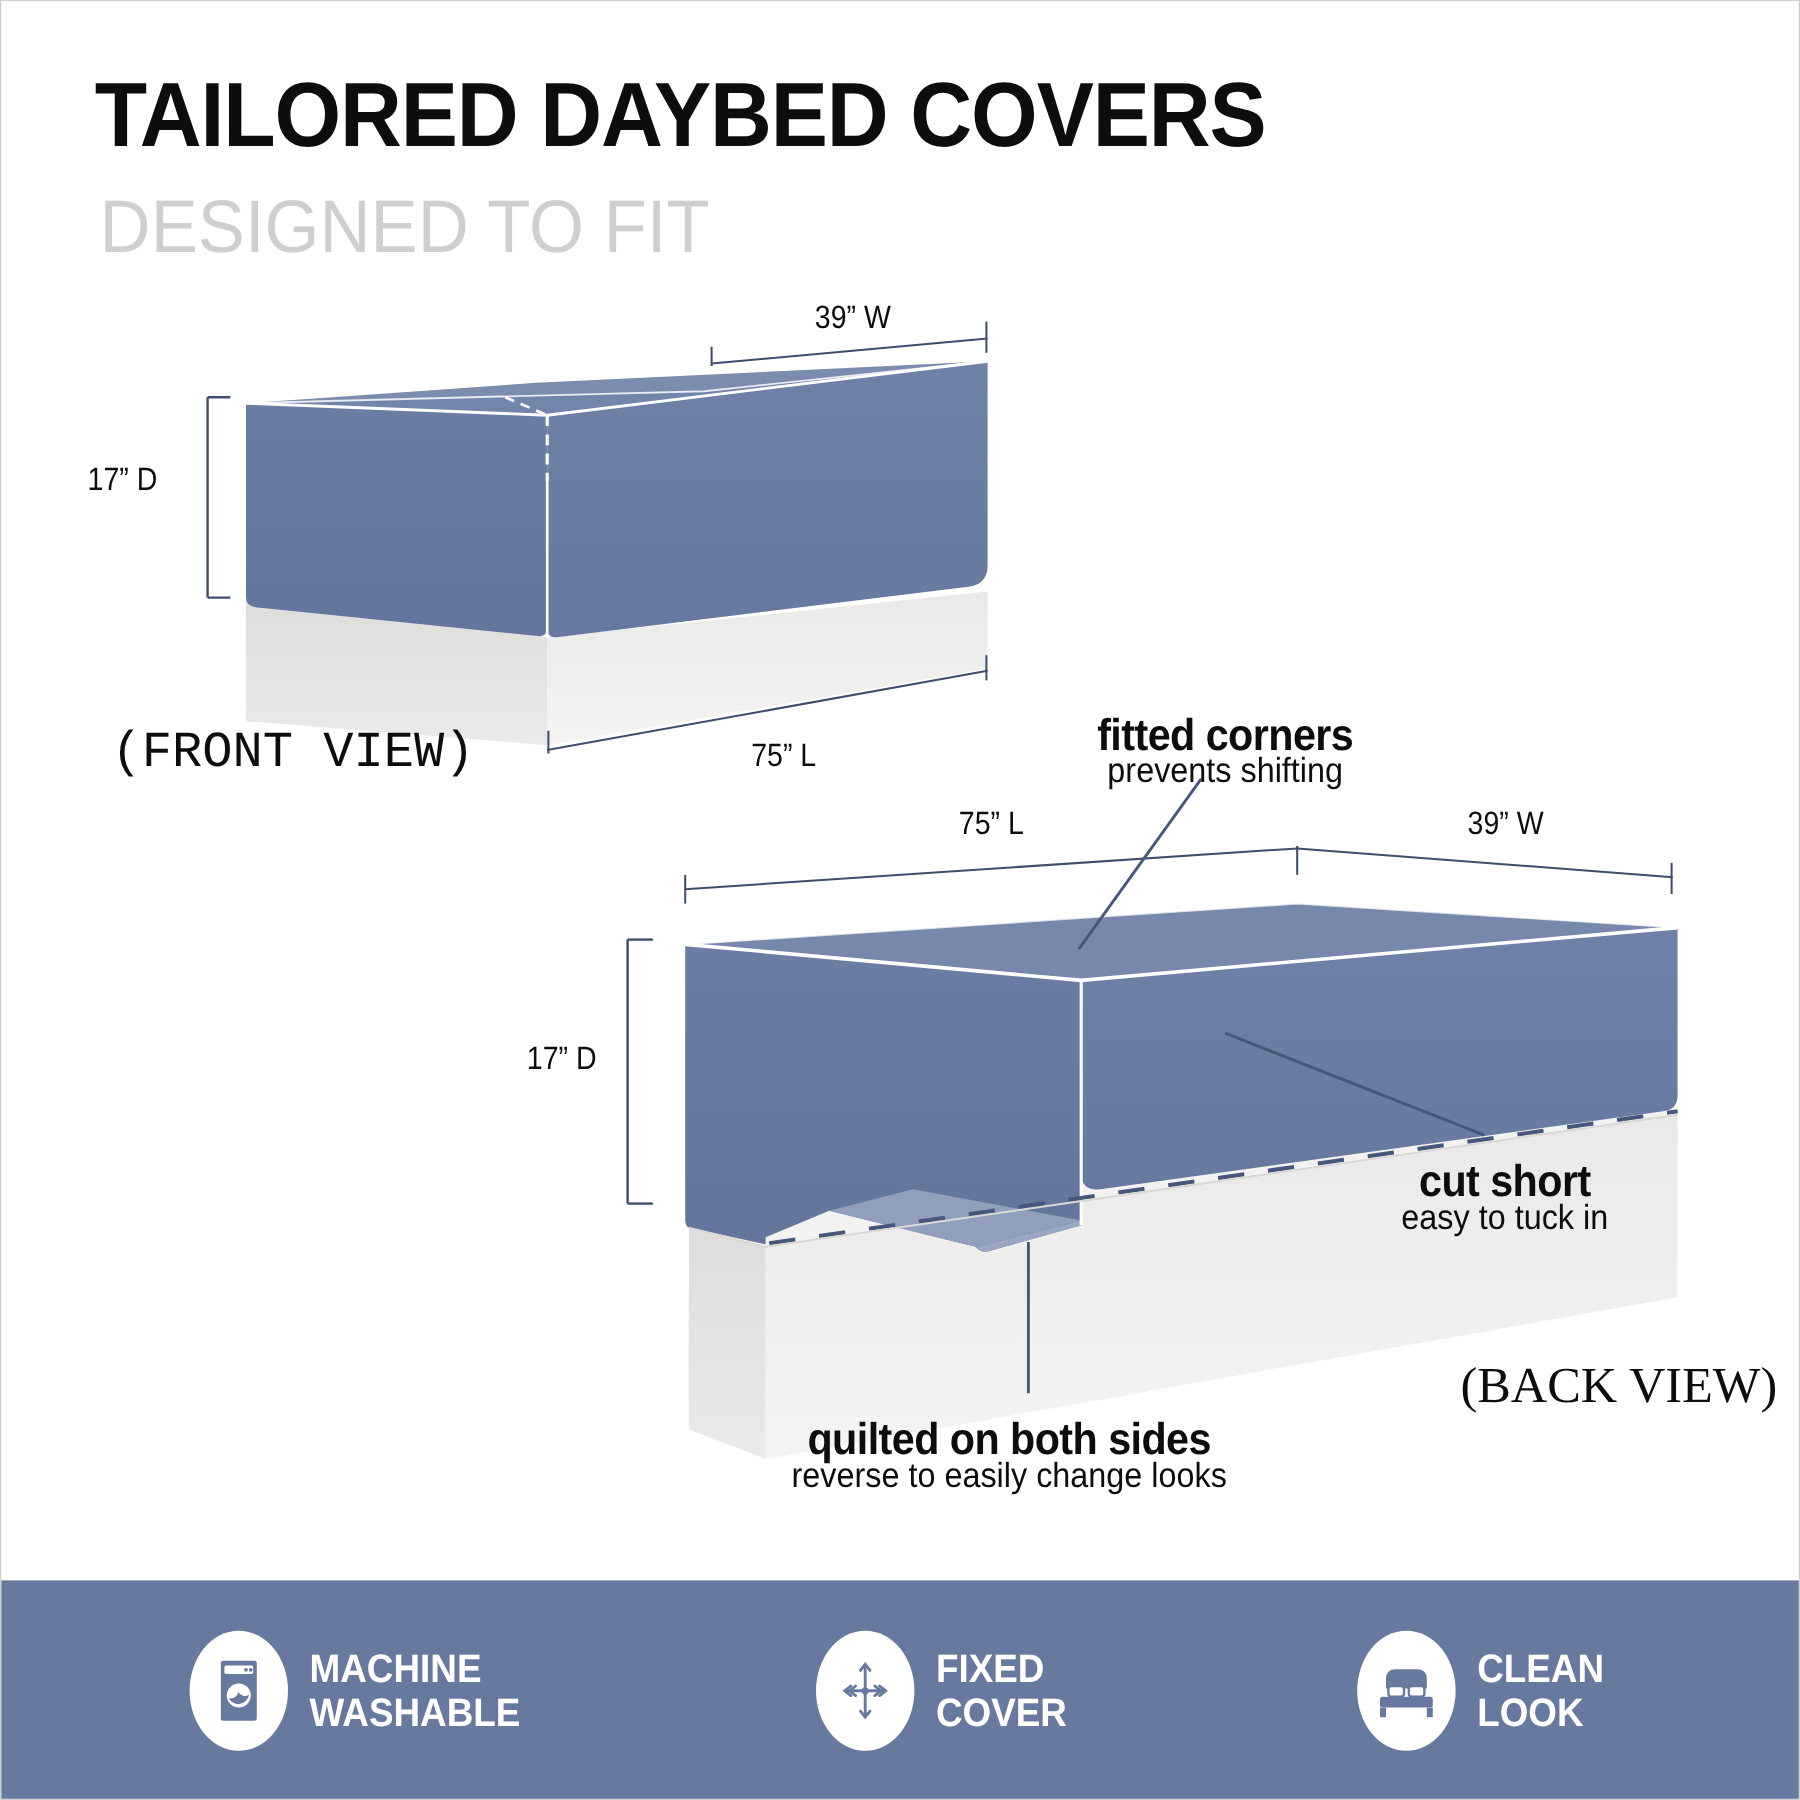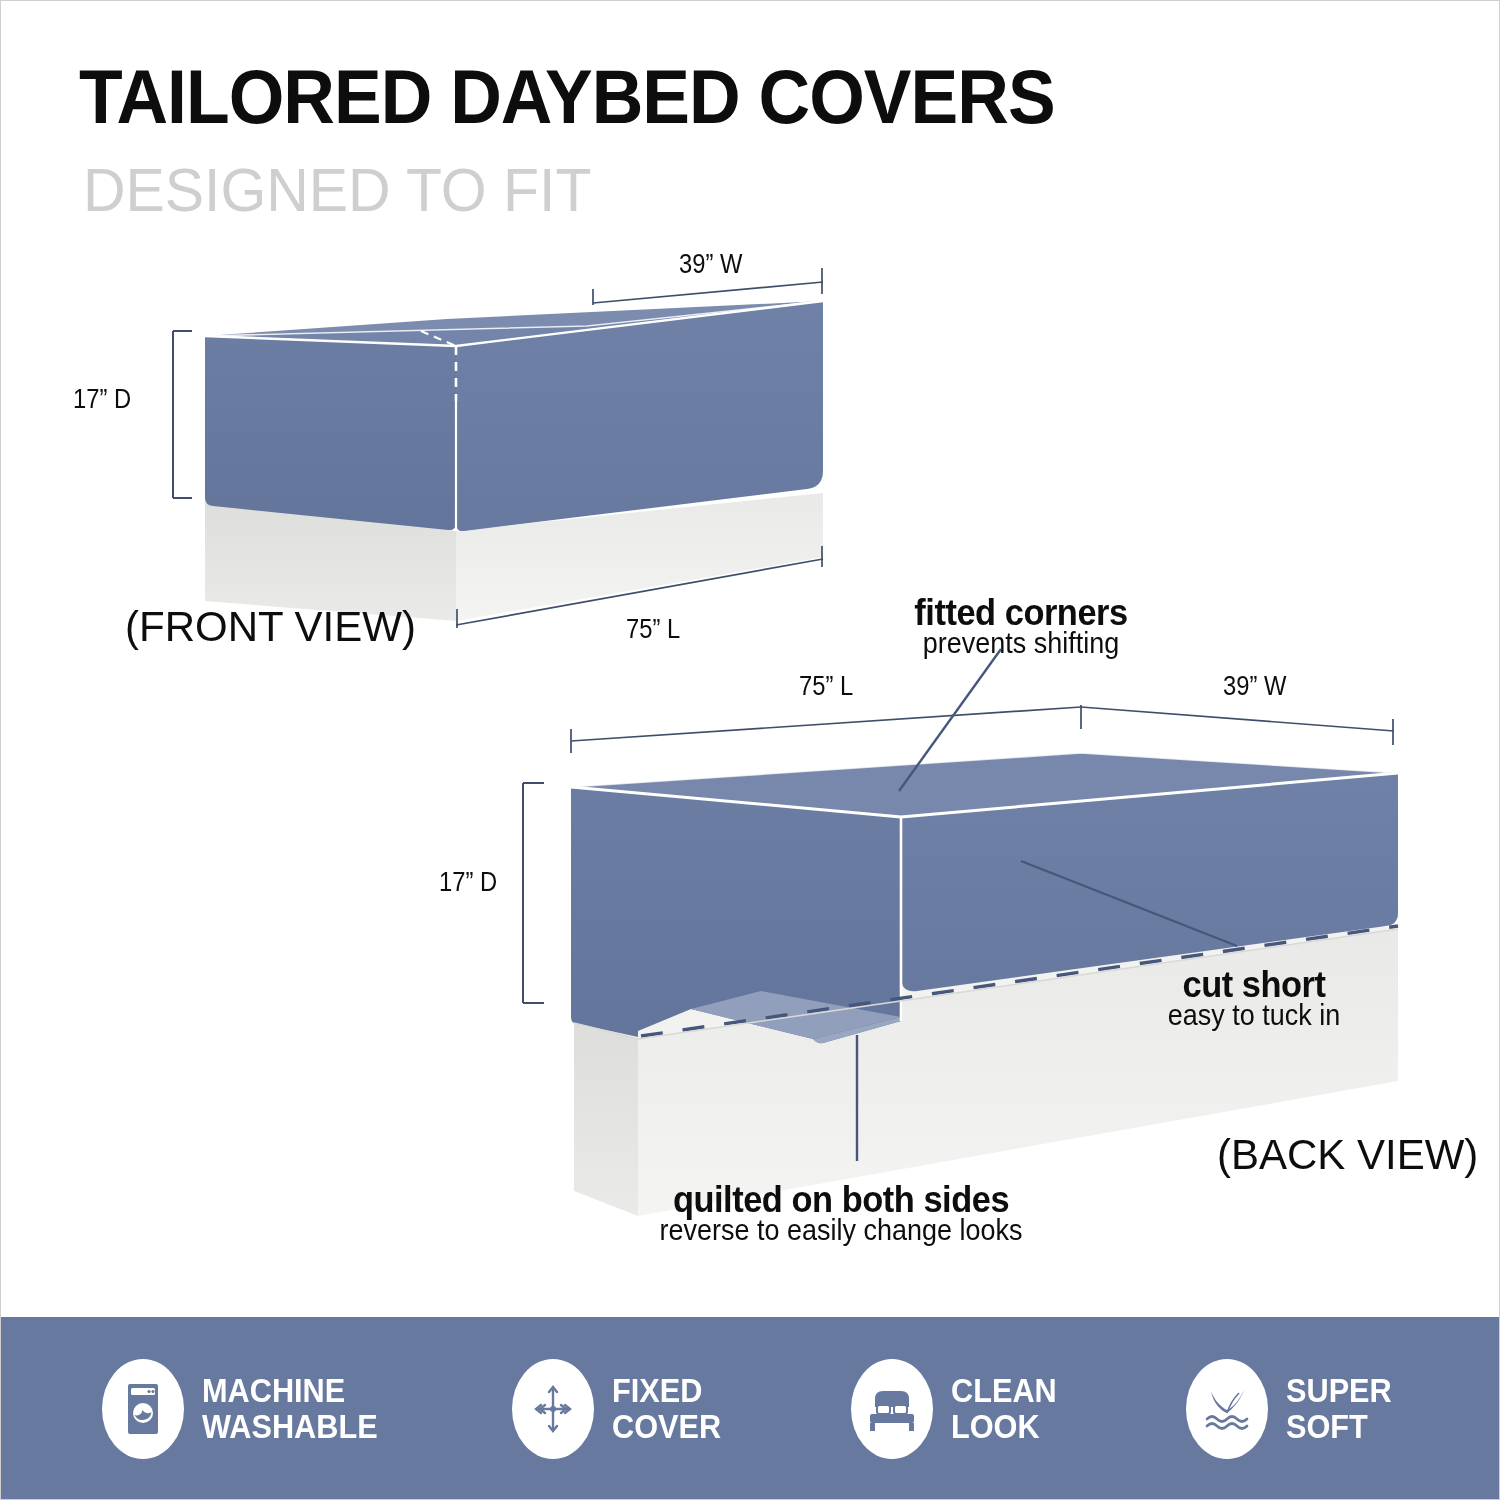--- a/index.html
+++ b/index.html
@@ -245,26 +245,26 @@
 
       <line x1="1236" y1="945" x2="1020" y2="860" stroke="#46577B" stroke-width="2.4"></line>
 
       <line x1="856" y1="1160" x2="856" y2="1034" stroke="#46577B" stroke-width="2.4"></line>
     </g>
   </svg>
 
   <div class="lbl dim" style="left:72px; top:385px;">17” D</div>
   <div class="lbl dim" style="left:678px; top:250px;">39” W</div>
   <div class="lbl dim" style="left:625px; top:615px;">75” L</div>
-  <div class="lbl viewcap" style="left:124px; top:605px;">(FRONT VIEW)</div>
+  <div class="lbl viewcap" style="left:92px; top:605px;font-family:Liberation Mono, monospace;">(FRONT VIEW)</div>
 
   <div class="lbl dim" style="left:438px; top:868px;">17” D</div>
   <div class="lbl dim" style="left:798px; top:672px;">75” L</div>
   <div class="lbl dim" style="left:1222px; top:672px;">39” W</div>
-  <div class="lbl viewcap" style="left:1216px; top:1133px;">(BACK VIEW)</div>
+  <div class="lbl viewcap" style="left:1216px; top:1133px;font-family:Liberation Serif, serif;">(BACK VIEW)</div>
 
   <div class="lbl ann ann-ctr" style="left:1020px; top:593px; transform:translateX(-50%) scaleX(0.93);">
     <span class="big">fitted corners</span>
     <span class="small">prevents shifting</span>
   </div>
 
   <div class="lbl ann ann-ctr" style="left:1253px; top:965px; transform:translateX(-50%) scaleX(0.93);">
     <span class="big">cut short</span>
     <span class="small">easy to tuck in</span>
   </div>
@@ -325,32 +325,16 @@
           <rect x="5" y="38" width="5" height="8" fill="#67799E"></rect>
           <rect x="44" y="38" width="5" height="8" fill="#67799E"></rect>
         </svg>
       </div>
       <div class="f-txt">
         <span>CLEAN</span>
         <span>LOOK</span>
       </div>
     </div>
 
-    <div class="feature">
-      <div class="f-ico">
-        <svg width="56" height="52" viewBox="0 0 56 52">
-          <path d="M12,8 C14,20 22,28 28,30 C34,26 42,16 45,7 C40,18 33,25 28,27 C22,24 15,17 12,8 Z" fill="#67799E"></path>
-          <path d="M28,30 C30,24 34,16 40,10" stroke="#67799E" stroke-width="1.6" fill="none"></path>
-          <g stroke="#67799E" stroke-width="2.6" fill="none" stroke-linecap="round">
-            <path d="M8,36 q5,-5 10,0 t10,0 t10,0 t10,0"></path>
-            <path d="M8,43 q5,-5 10,0 t10,0 t10,0 t10,0"></path>
-          </g>
-        </svg>
-      </div>
-      <div class="f-txt">
-        <span>SUPER</span>
-        <span>SOFT</span>
-      </div>
-    </div>
 
   </div>
 
 </div>
 
 </body></html>

